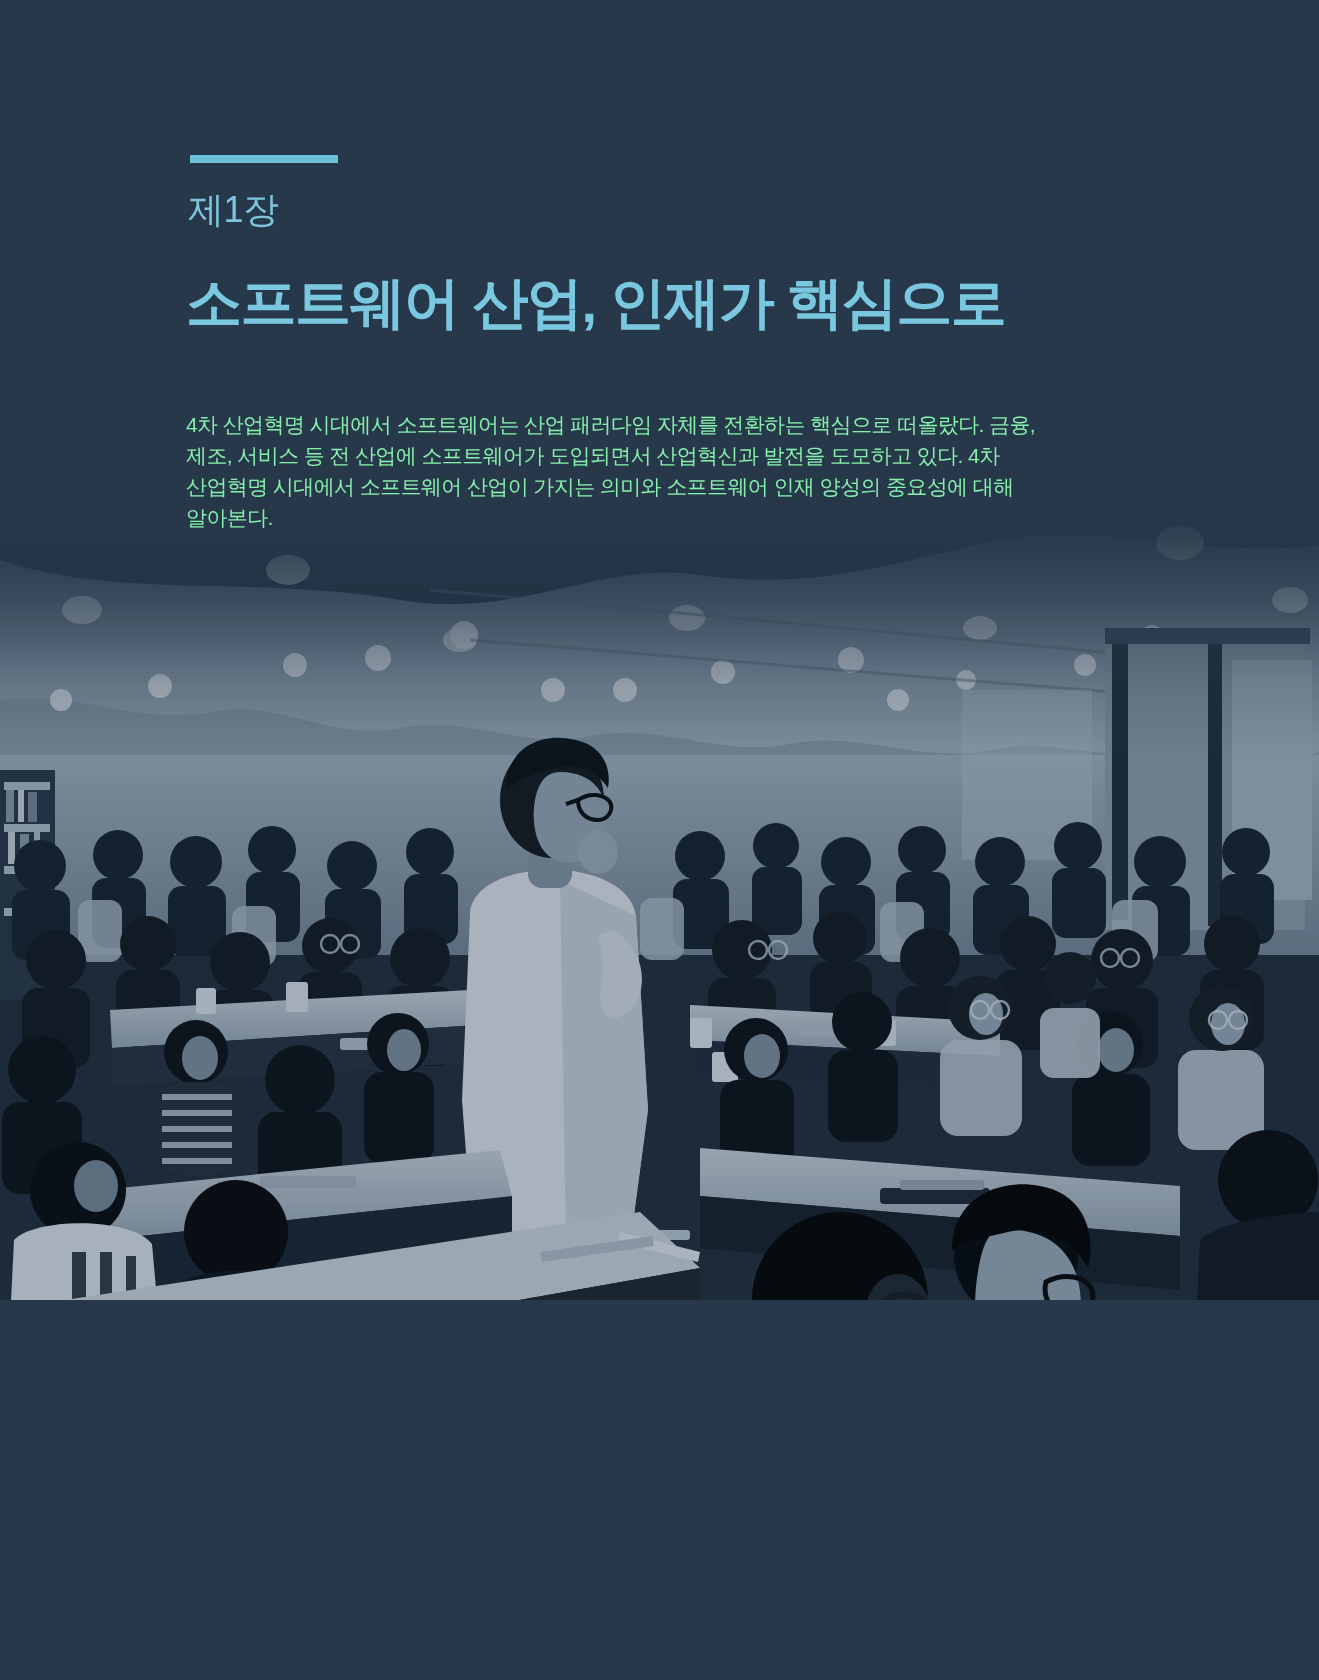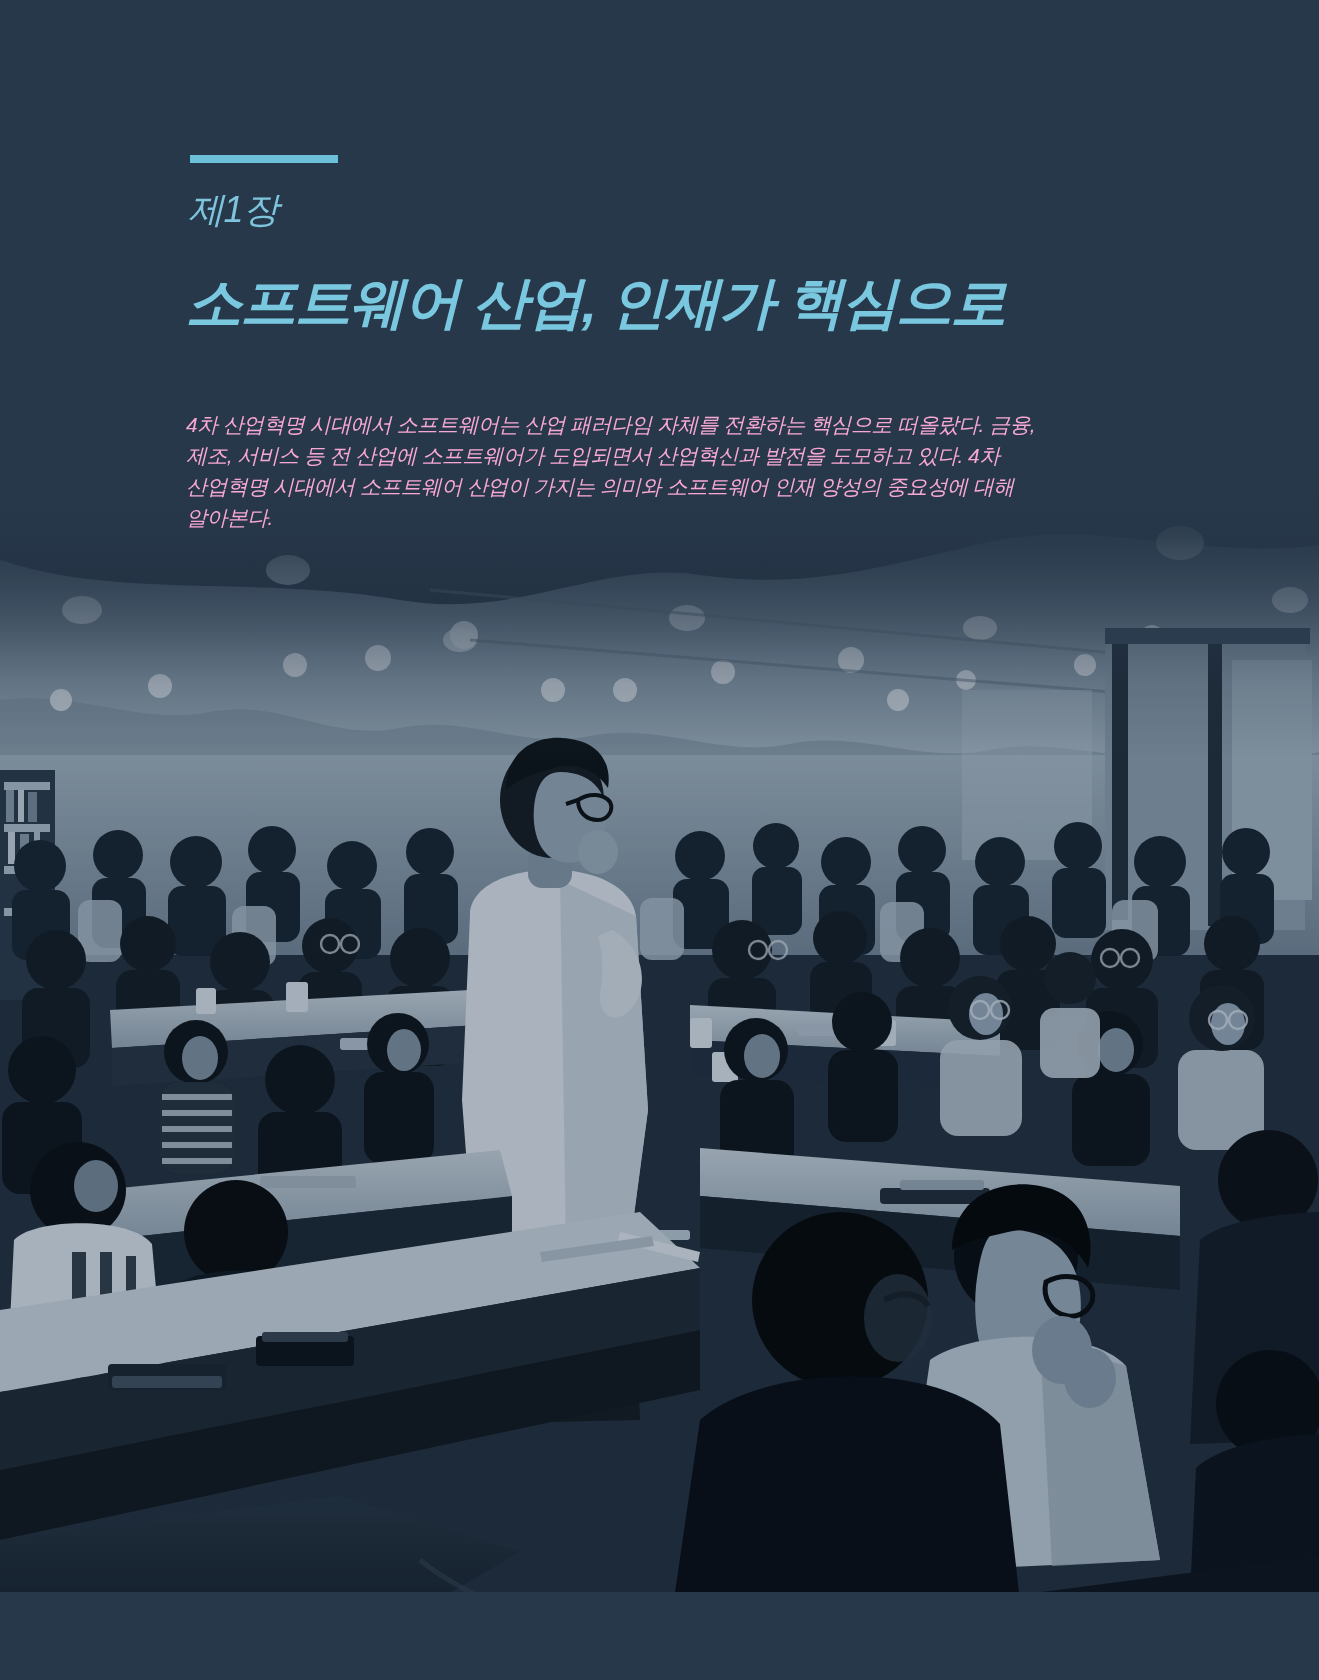--- a/index.html
+++ b/index.html
@@ -7,24 +7,23 @@
     padding: 0;
     background: #27384a;
   }
   body {
     font-family: "Liberation Sans", "DejaVu Sans", sans-serif;
   }
 
   #page {
     position: relative;
     width: 1319px;
-    height: 1592px;
+    height: 1300px;
     overflow: hidden;
     background: #27384a;
-    font-style: italic;
   }
 
   
   #photo {
     position: absolute;
     left: 0;
     top: 0;
     width: 1319px;
     height: 1680px;
     overflow: hidden;
@@ -101,21 +100,21 @@
   }
 
   #intro-paragraph {
     position: absolute;
     left: 186px;
     top: 388px;
     width: 900px;
     font-size: 21px;
     line-height: 31px;
     font-weight: 400;
-    color: #f9a8d4;
+    color: #86efac;
     letter-spacing: -0.6px;
     word-break: keep-all;
   }
 </style>
 </head>
 <body>
 
 <div id="page">
 
   <div id="photo">

